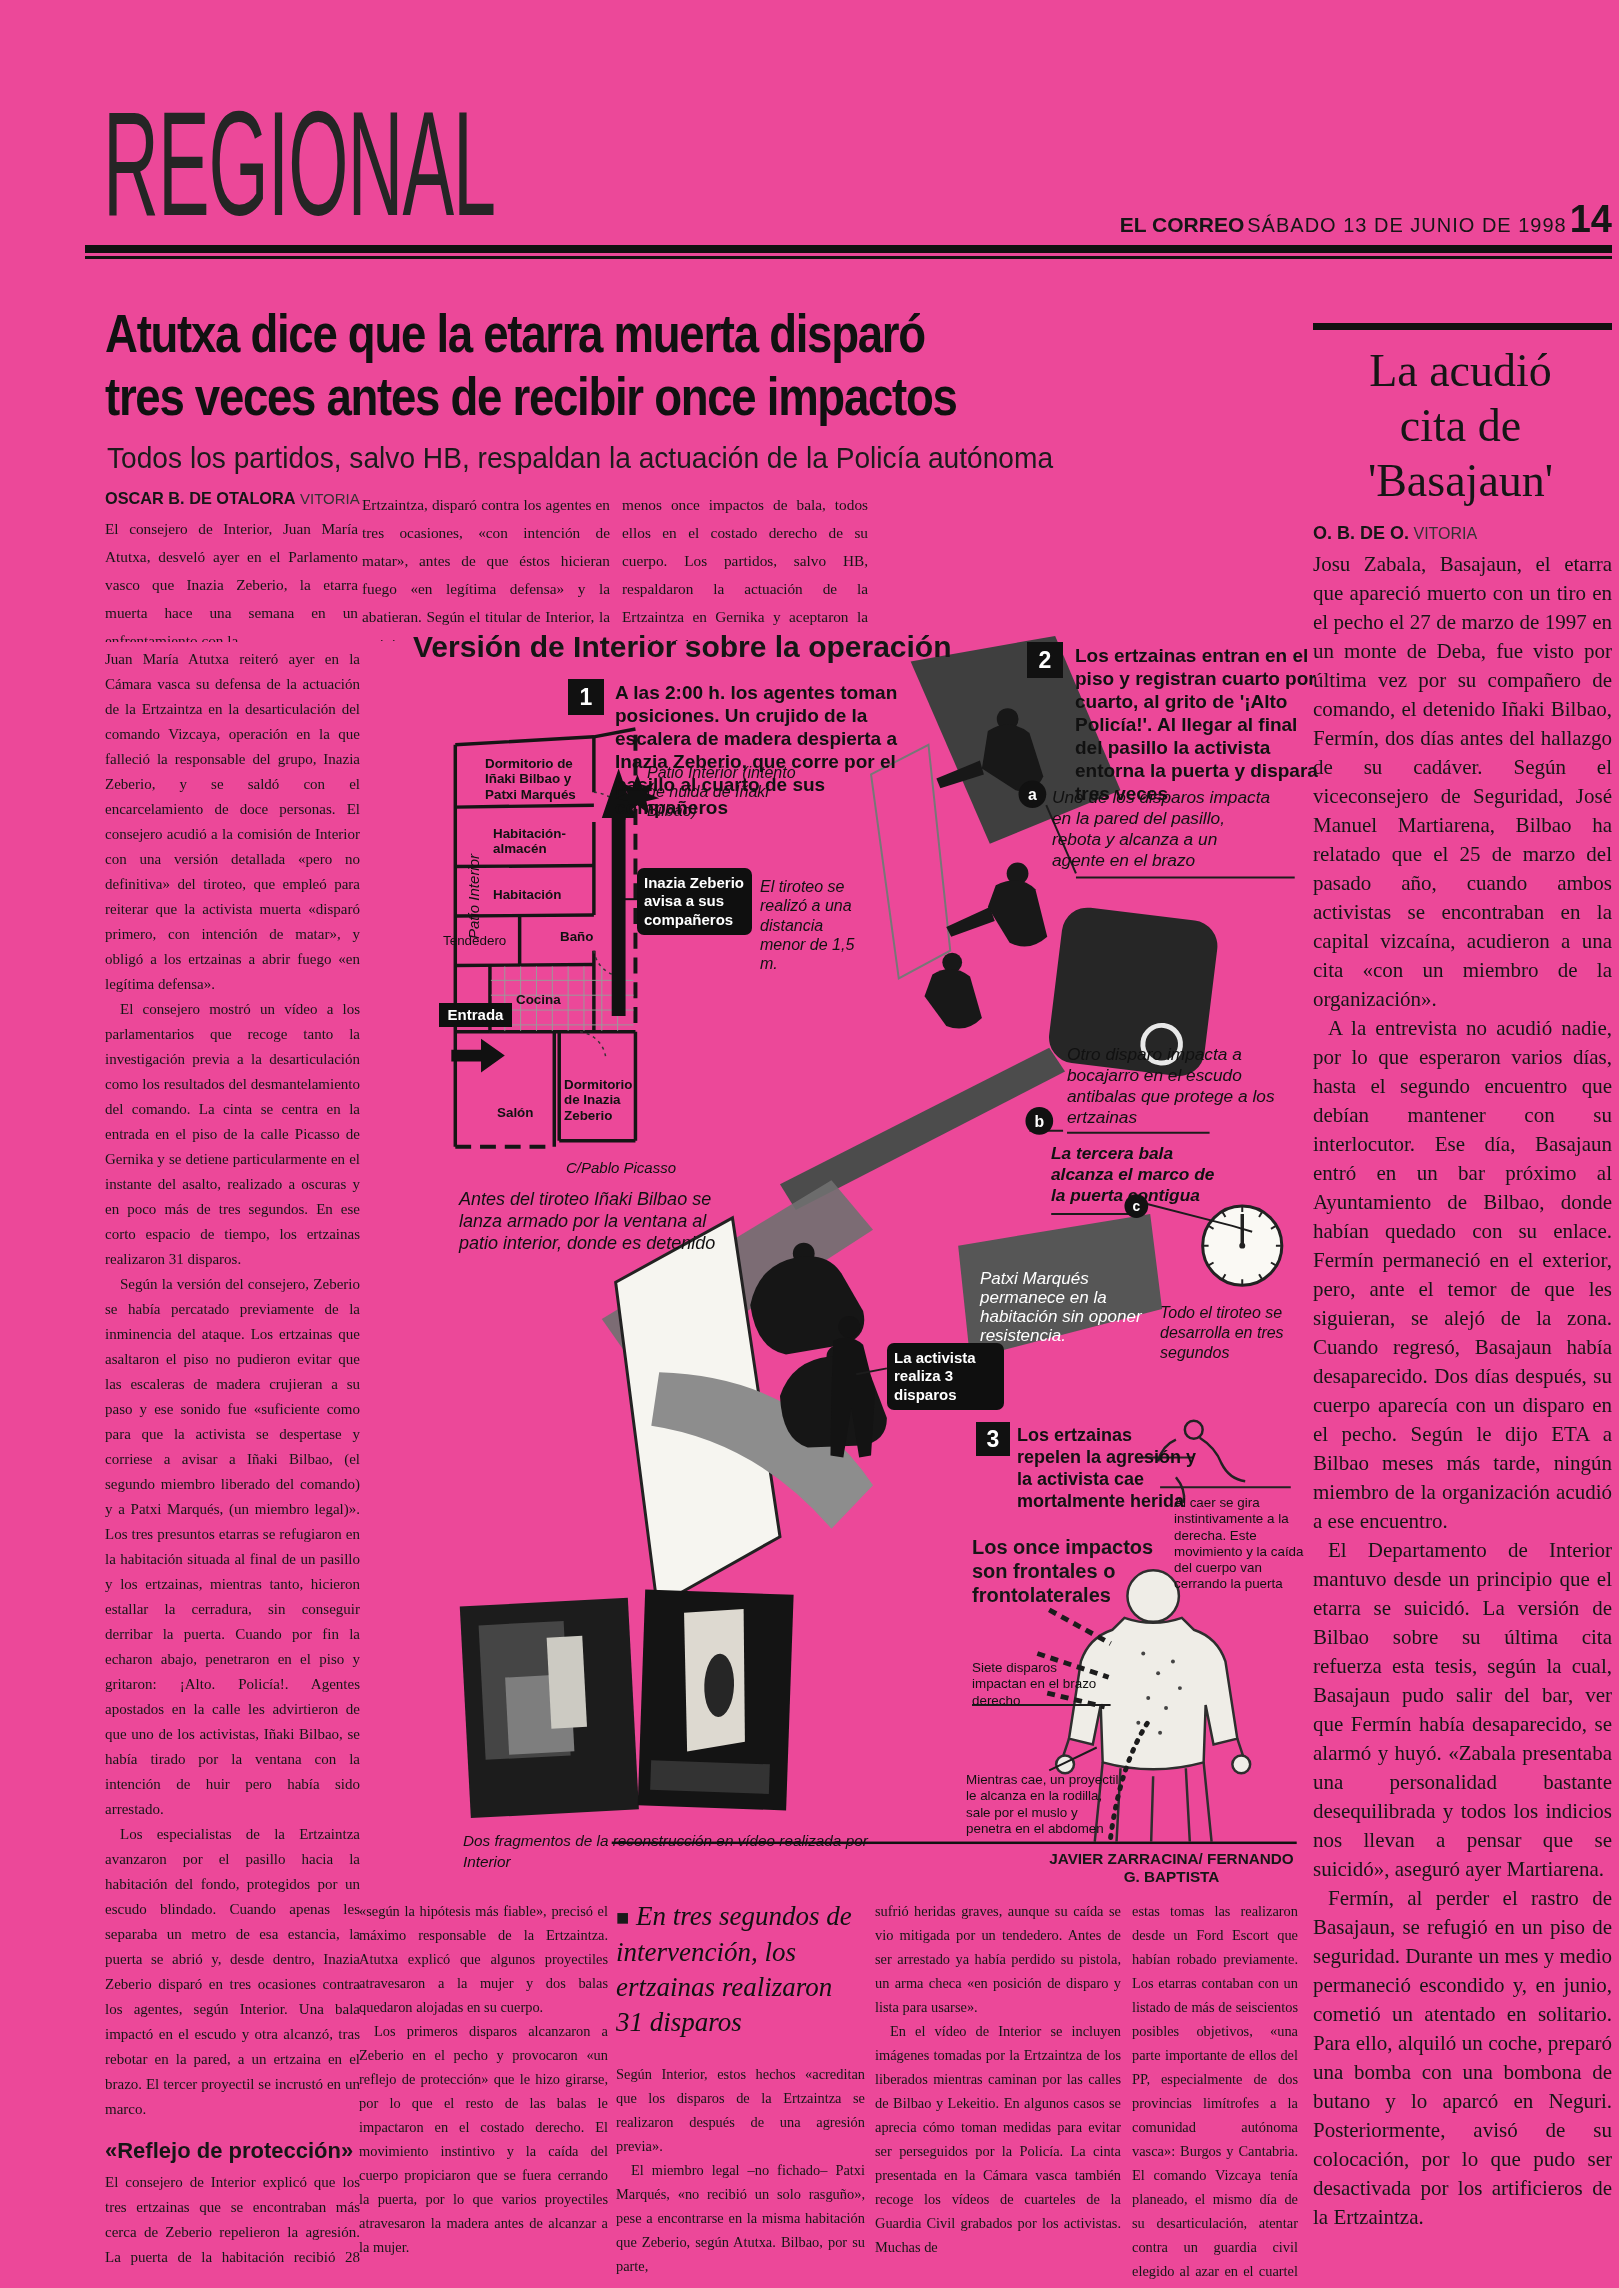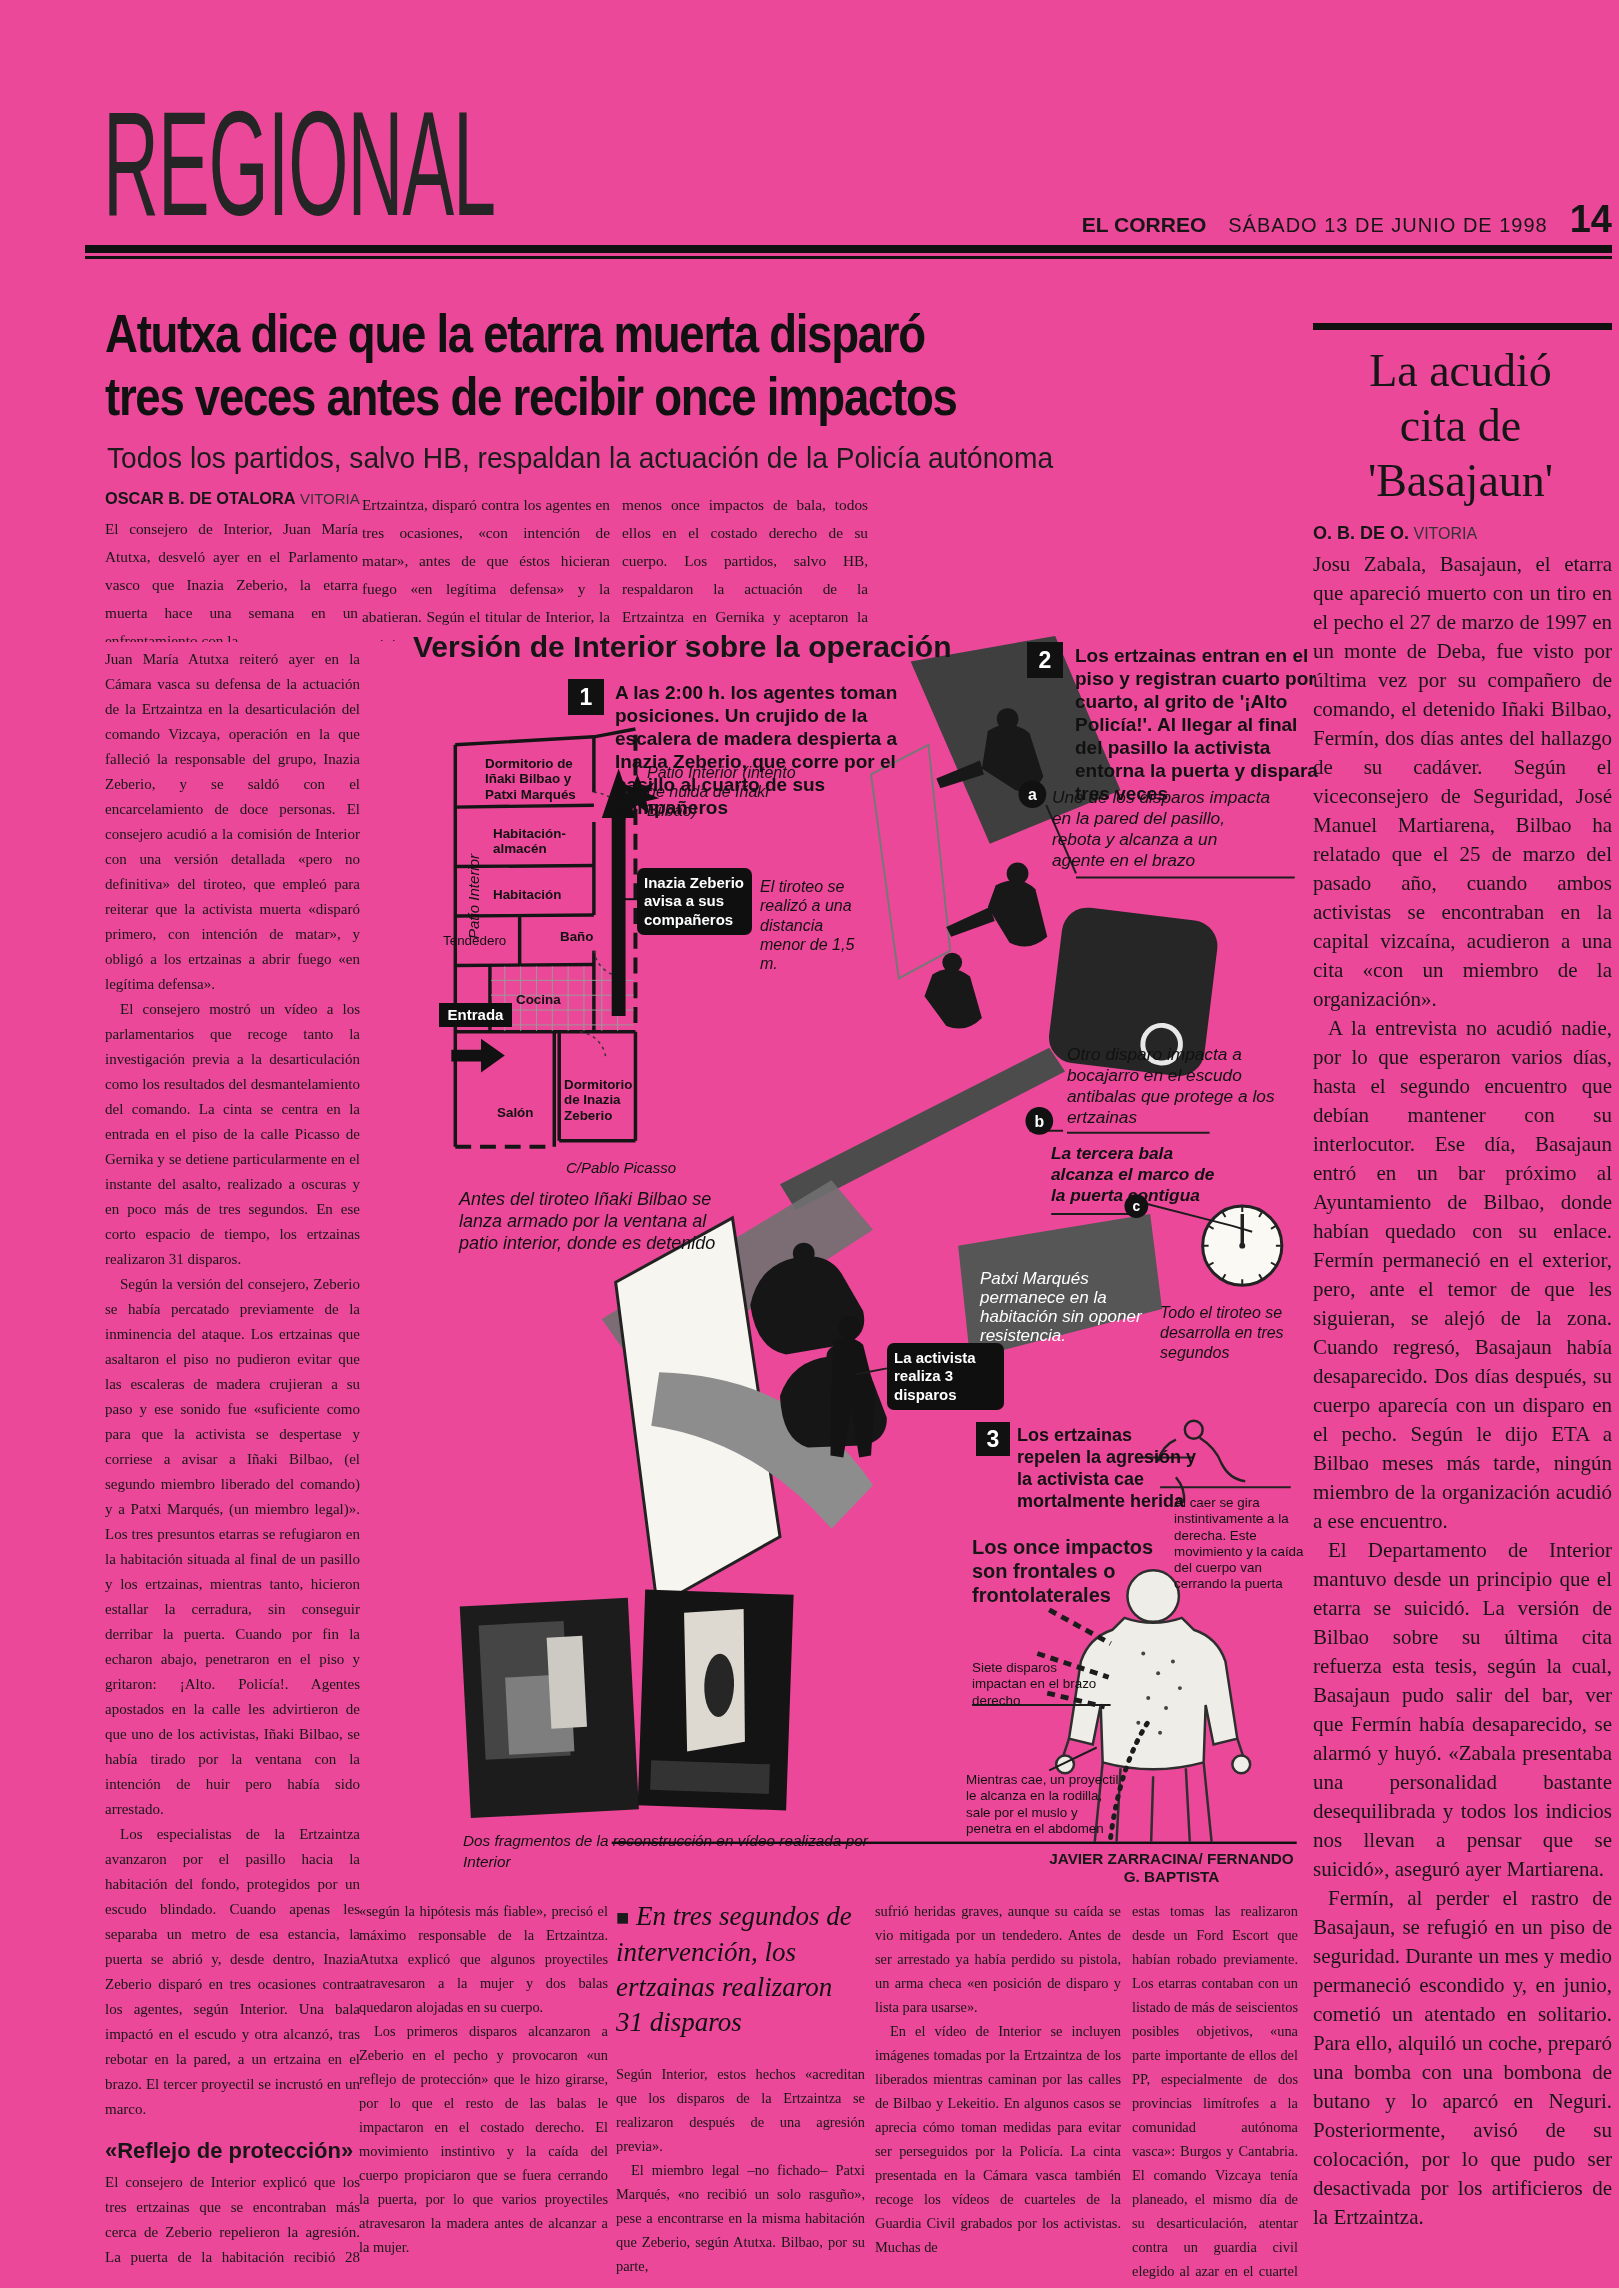--- a/index.html
+++ b/index.html
@@ -26,21 +26,21 @@
   .step{font-family:"Liberation Sans",sans-serif;font-weight:bold;font-size:19px;line-height:23px;color:#111;}
   .numbox{background:#111;color:#fff;font-family:"Liberation Sans",sans-serif;font-weight:bold;font-size:23px;
           width:36px;height:36px;display:flex;align-items:center;justify-content:center;}
   .note{font-family:"Liberation Sans",sans-serif;font-style:italic;font-size:17.3px;line-height:21px;color:#111;}
   .smnote{font-family:"Liberation Sans",sans-serif;font-size:13.4px;line-height:16.3px;color:#111;}
   .roomlbl{font-family:"Liberation Sans",sans-serif;font-weight:bold;font-size:13.4px;line-height:15.3px;color:#111;}
   .blackbox{background:#0f0f0f;color:#fff;font-family:"Liberation Sans",sans-serif;font-weight:bold;
             font-size:15px;line-height:18.3px;padding:6px 7px;border-radius:7px;}
   .pullquote{font-size:27px;line-height:35px;font-style:italic;color:#111;}
   .pullquote .sq{font-style:normal;font-size:22px;color:#1a1a1a;}
-  .masthead{font-family:"Liberation Sans",sans-serif;display:flex;align-items:baseline;gap:22px;justify-content:flex-end;}
+  .masthead{font-family:"Liberation Sans",sans-serif;display:flex;align-items:baseline;gap:3px;justify-content:flex-end;}
   .rule{background:#111;}
 </style>
 </head>
 <body>
 
 <div class="page">
 
   <div class="abs regional" style="left:103px;top:89px;">REGIONAL</div>
   <div class="abs masthead" style="left:891px;top:198px;width:721px;">
     <span class="b" style="font-size:21px;">EL CORREO</span>

